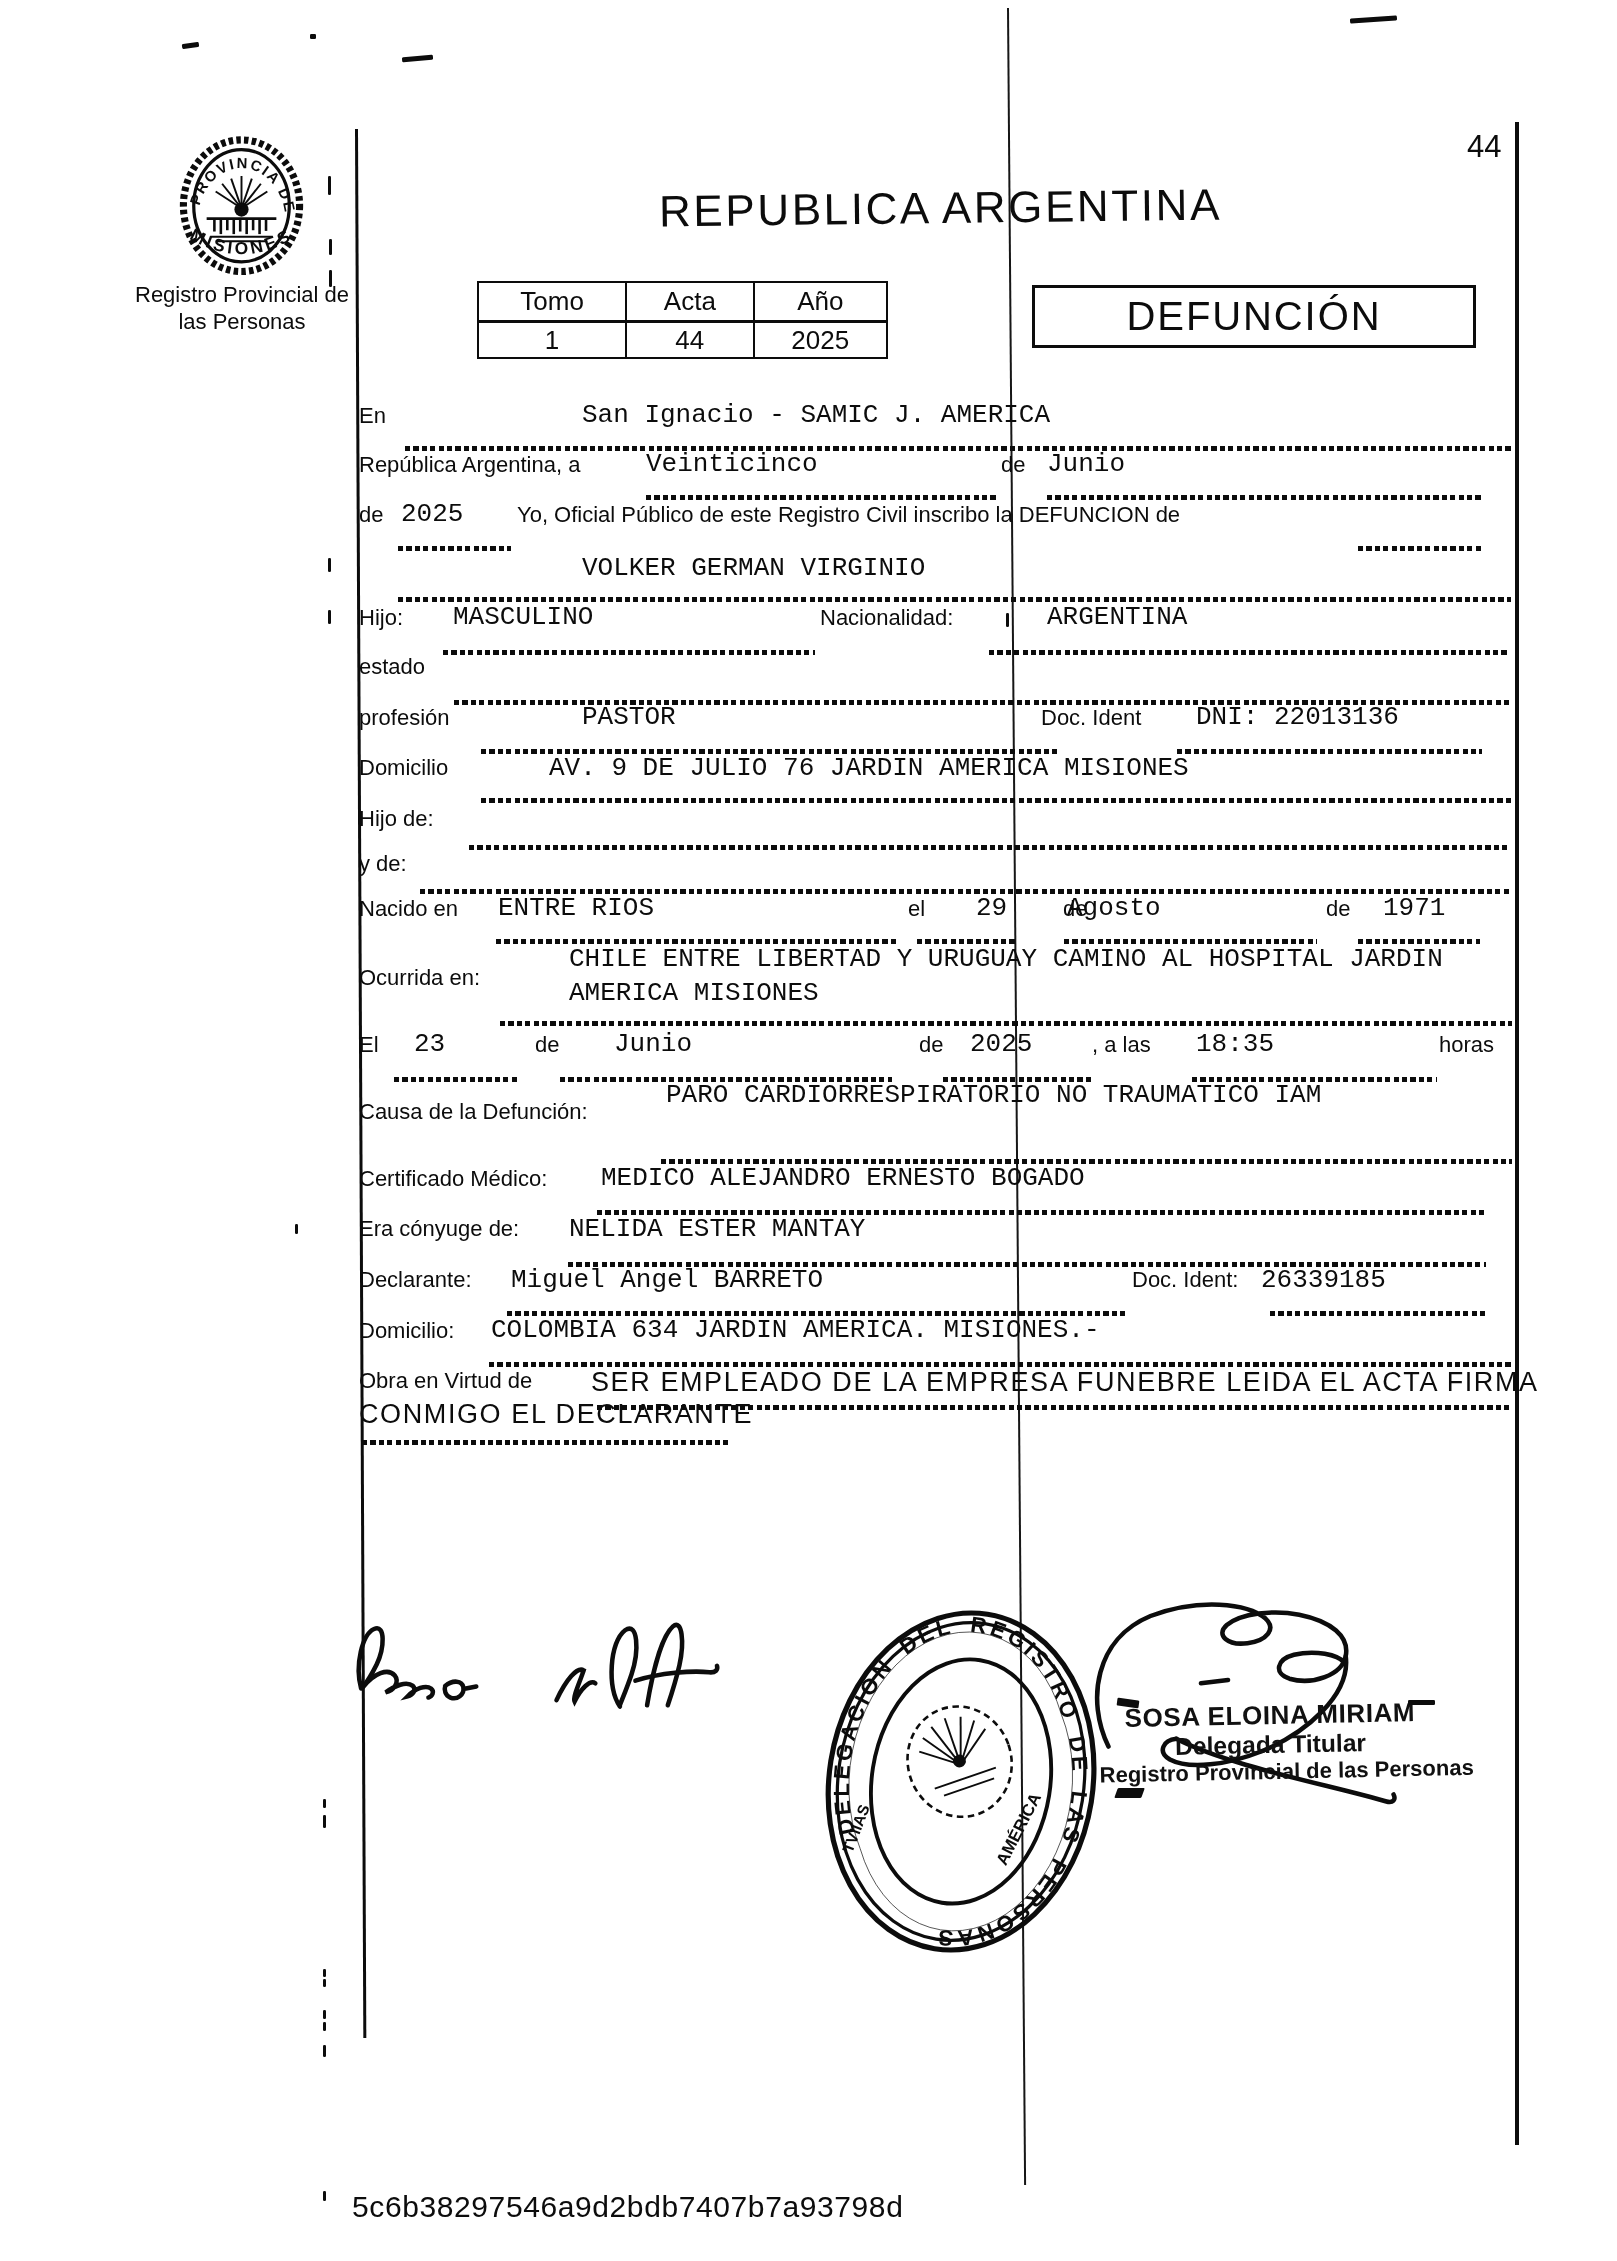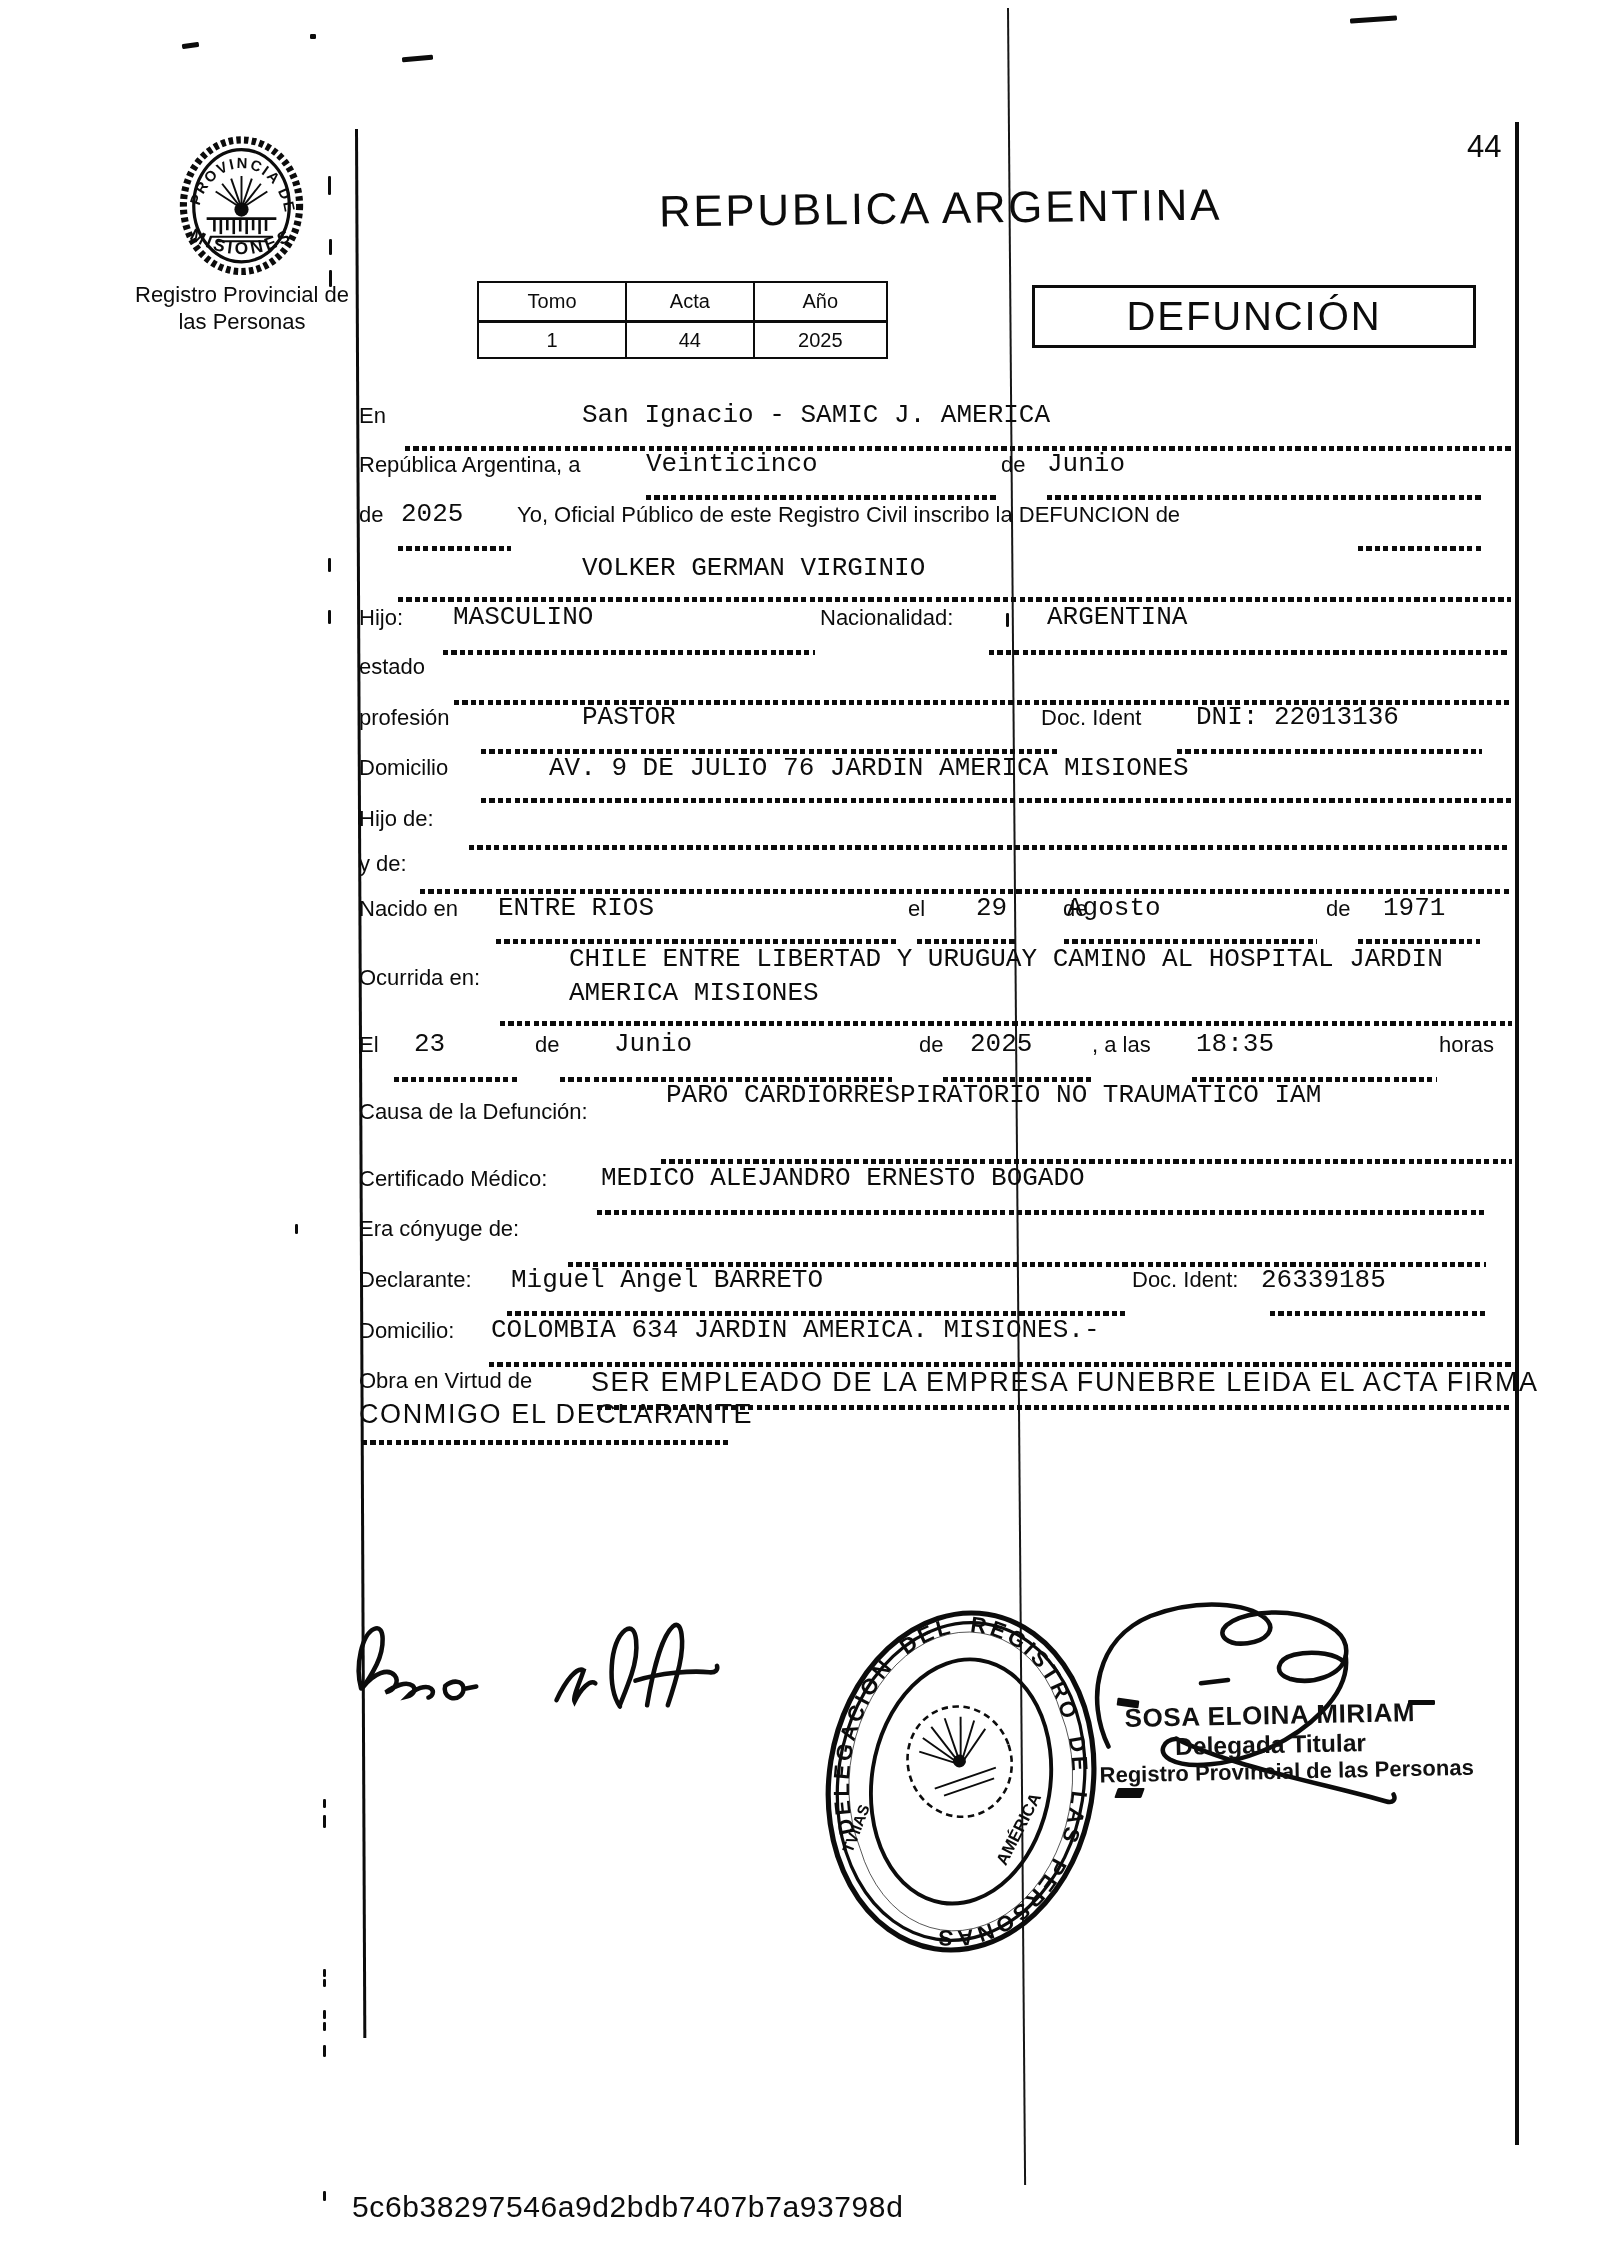--- a/index.html
+++ b/index.html
@@ -9,21 +9,21 @@
   .lbl{font-size:22px;line-height:1.1;}
   .val{font-size:26px;line-height:1.1;text-align:left;font-family:Liberation Mono, monospace;}
   .caps{font-size:27px;letter-spacing:1.6px;}
   .dot{position:absolute;height:5.2px;background:repeating-linear-gradient(90deg,#0c0c0c 0 5.2px,transparent 5.2px 8.4px);}
   .vline{position:absolute;background:#0c0c0c;}
   .art{position:absolute;background:#0c0c0c;border-radius:1.3px;}
   .title{font-size:44px;letter-spacing:2.6px;text-align:center;transform:rotate(-0.7deg);}
   .pagenum{font-size:31px;}
   .orgtxt{font-size:22px;line-height:26.5px;text-align:center;white-space:normal;}
   table.reg{position:absolute;left:477px;top:281px;width:411px;height:78px;border-collapse:collapse;
-            font-size:20px;text-align:center;}
+            font-size:26px;text-align:center;}
   table.reg td{border:2.6px solid #0c0c0c;padding:0;}
   table.reg tr.hd td{border-bottom:3.9px solid #0c0c0c;height:37px;}
   .defbox{position:absolute;left:1032px;top:285px;width:438px;height:57px;border:3.2px solid #0c0c0c;
           display:flex;align-items:center;justify-content:center;font-size:40px;letter-spacing:1.9px;}
   .hash{font-size:30px;letter-spacing:0.6px;}
   .officialblock{transform:rotate(-1.2deg);font-weight:bold;color:#111;}
   .officialblock .nm{font-size:26px;letter-spacing:0.6px;text-align:center;}
   .officialblock .tt{font-size:24.6px;text-align:center;}
   .officialblock .og{font-size:22px;text-align:center;}
   svg{position:absolute;overflow:visible;}
@@ -203,20 +203,21 @@
 
   <div class="abs lbl" style="left:359px;top:1100px;">Causa de la Defunción:</div>
   <div class="abs val" style="left:666px;top:1081px;width:847px;">PARO CARDIORRESPIRATORIO NO TRAUMATICO IAM</div>
   <div class="dot" style="left:661px;top:1159px;width:851px;"></div>
 
   <div class="abs lbl" style="left:359px;top:1167px;">Certificado Médico:</div>
   <div class="abs val" style="left:601px;top:1164px;width:879px;">MEDICO ALEJANDRO ERNESTO BOGADO</div>
   <div class="dot" style="left:597px;top:1210px;width:889px;"></div>
 
   <div class="abs lbl" style="left:359px;top:1217px;">Era cónyuge de:</div>
+  <div class="abs val" style="left:569px;top:1215px;width:924px;">NELIDA ESTER MANTAY</div>
   <div class="dot" style="left:568px;top:1262px;width:918px;"></div>
 
   <div class="abs lbl" style="left:359px;top:1268px;">Declarante:</div>
   <div class="abs val" style="left:511px;top:1266px;width:614px;">Miguel Angel BARRETO</div>
   <div class="abs lbl" style="left:1132px;top:1268px;">Doc. Ident:</div>
   <div class="abs val" style="left:1261px;top:1266px;width:233px;">26339185</div>
   <div class="dot" style="left:507px;top:1311px;width:619px;"></div>
   <div class="dot" style="left:1270px;top:1311px;width:216px;"></div>
 
   <div class="abs lbl" style="left:359px;top:1319px;">Domicilio:</div>

